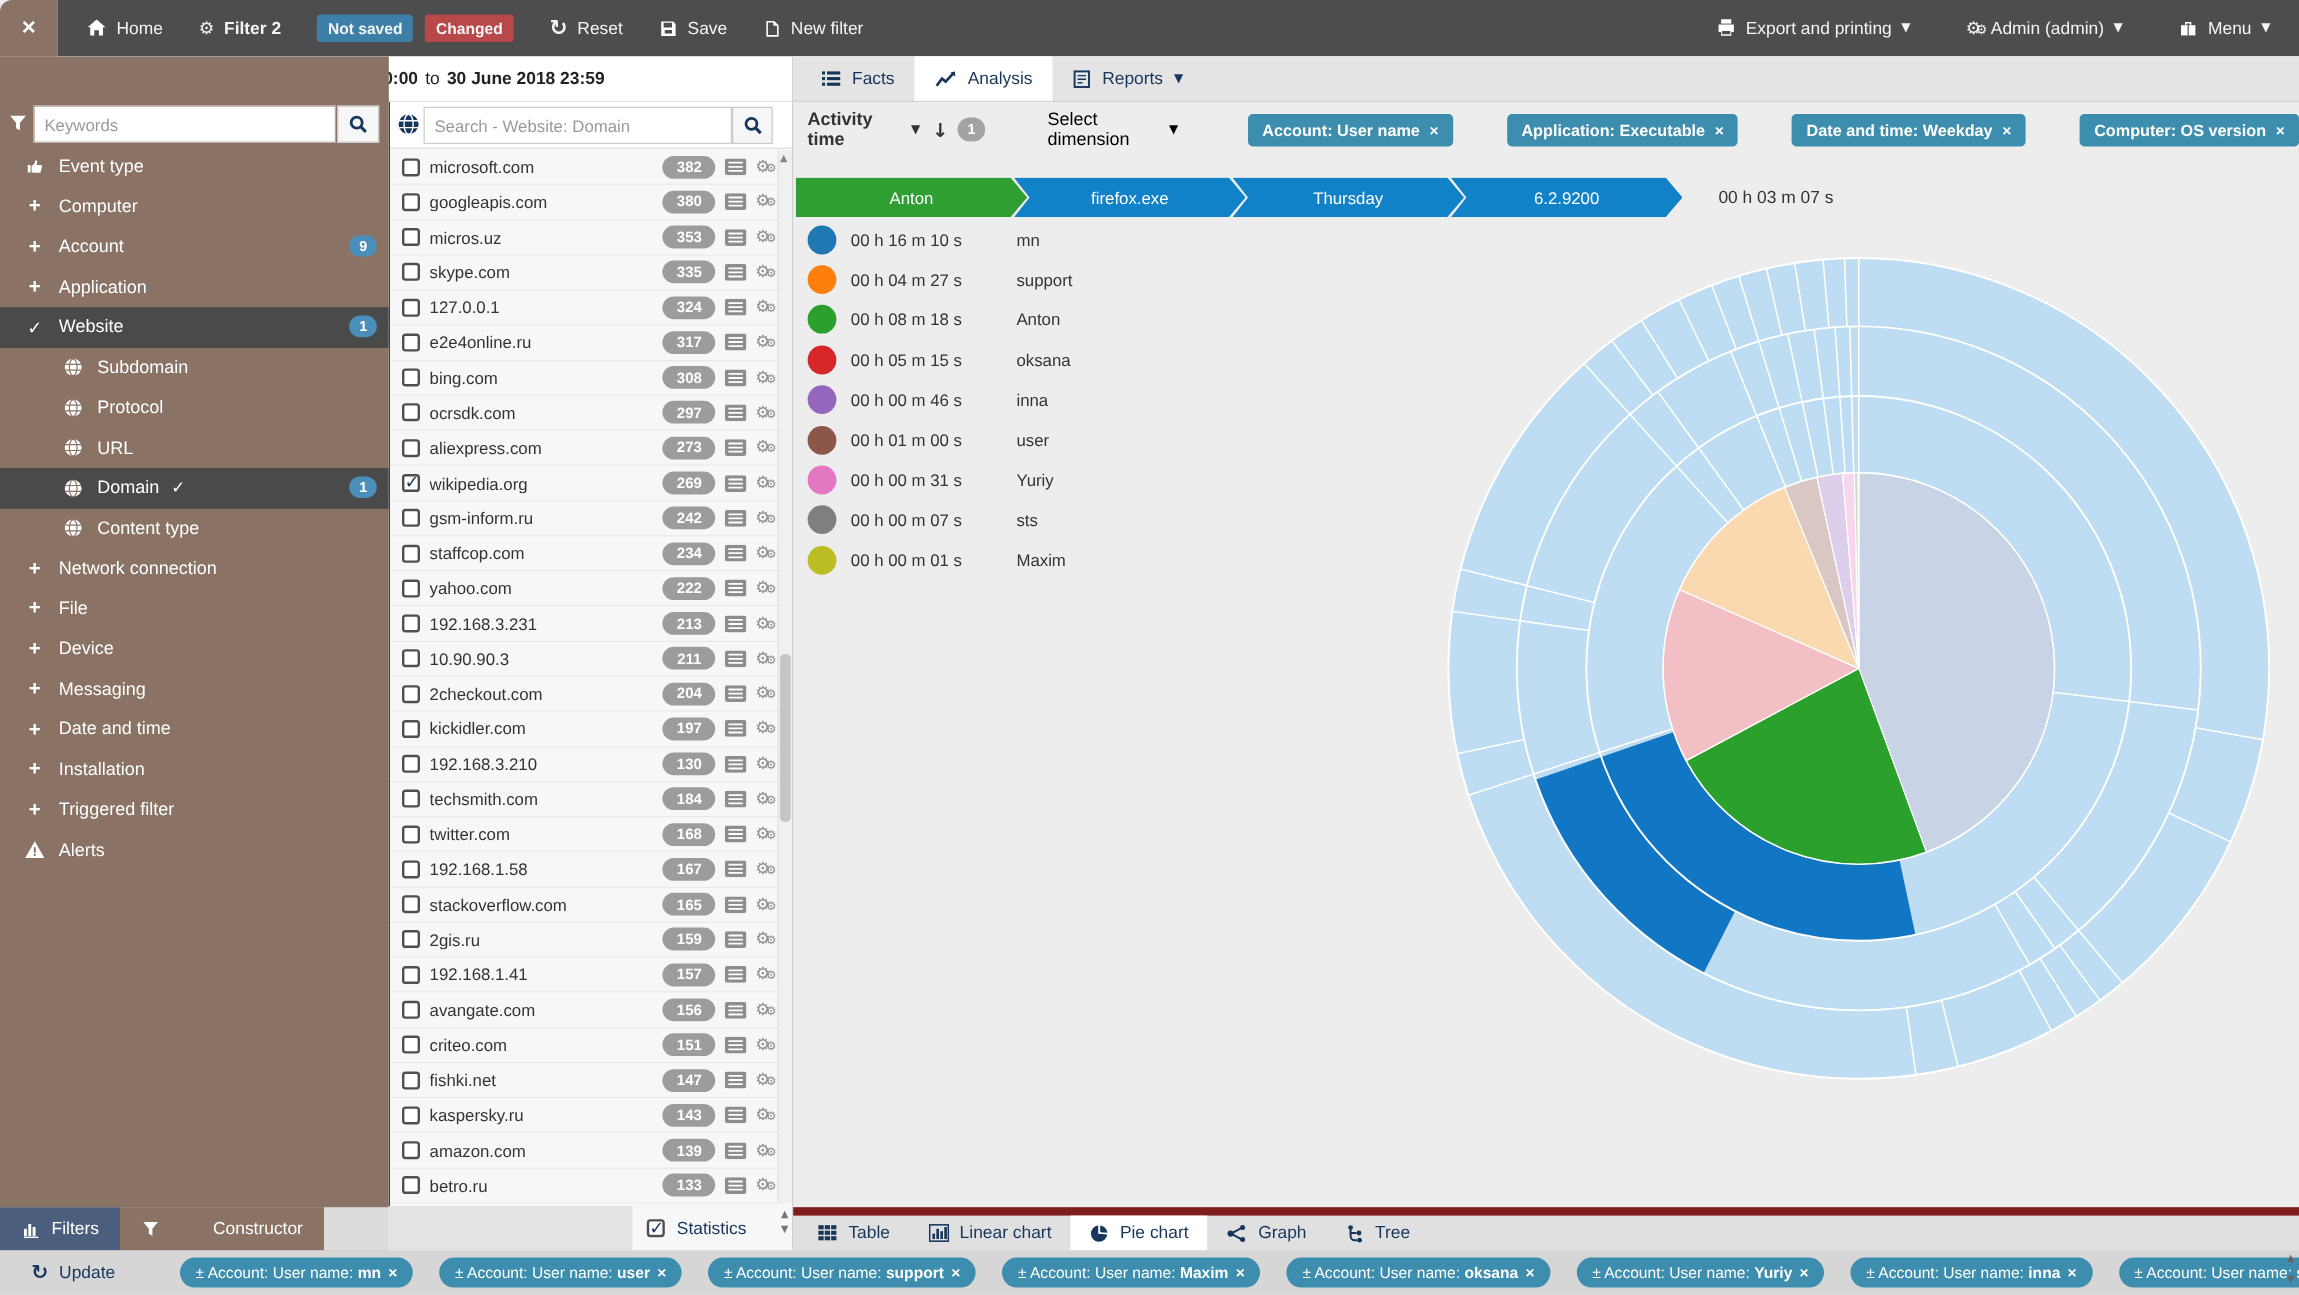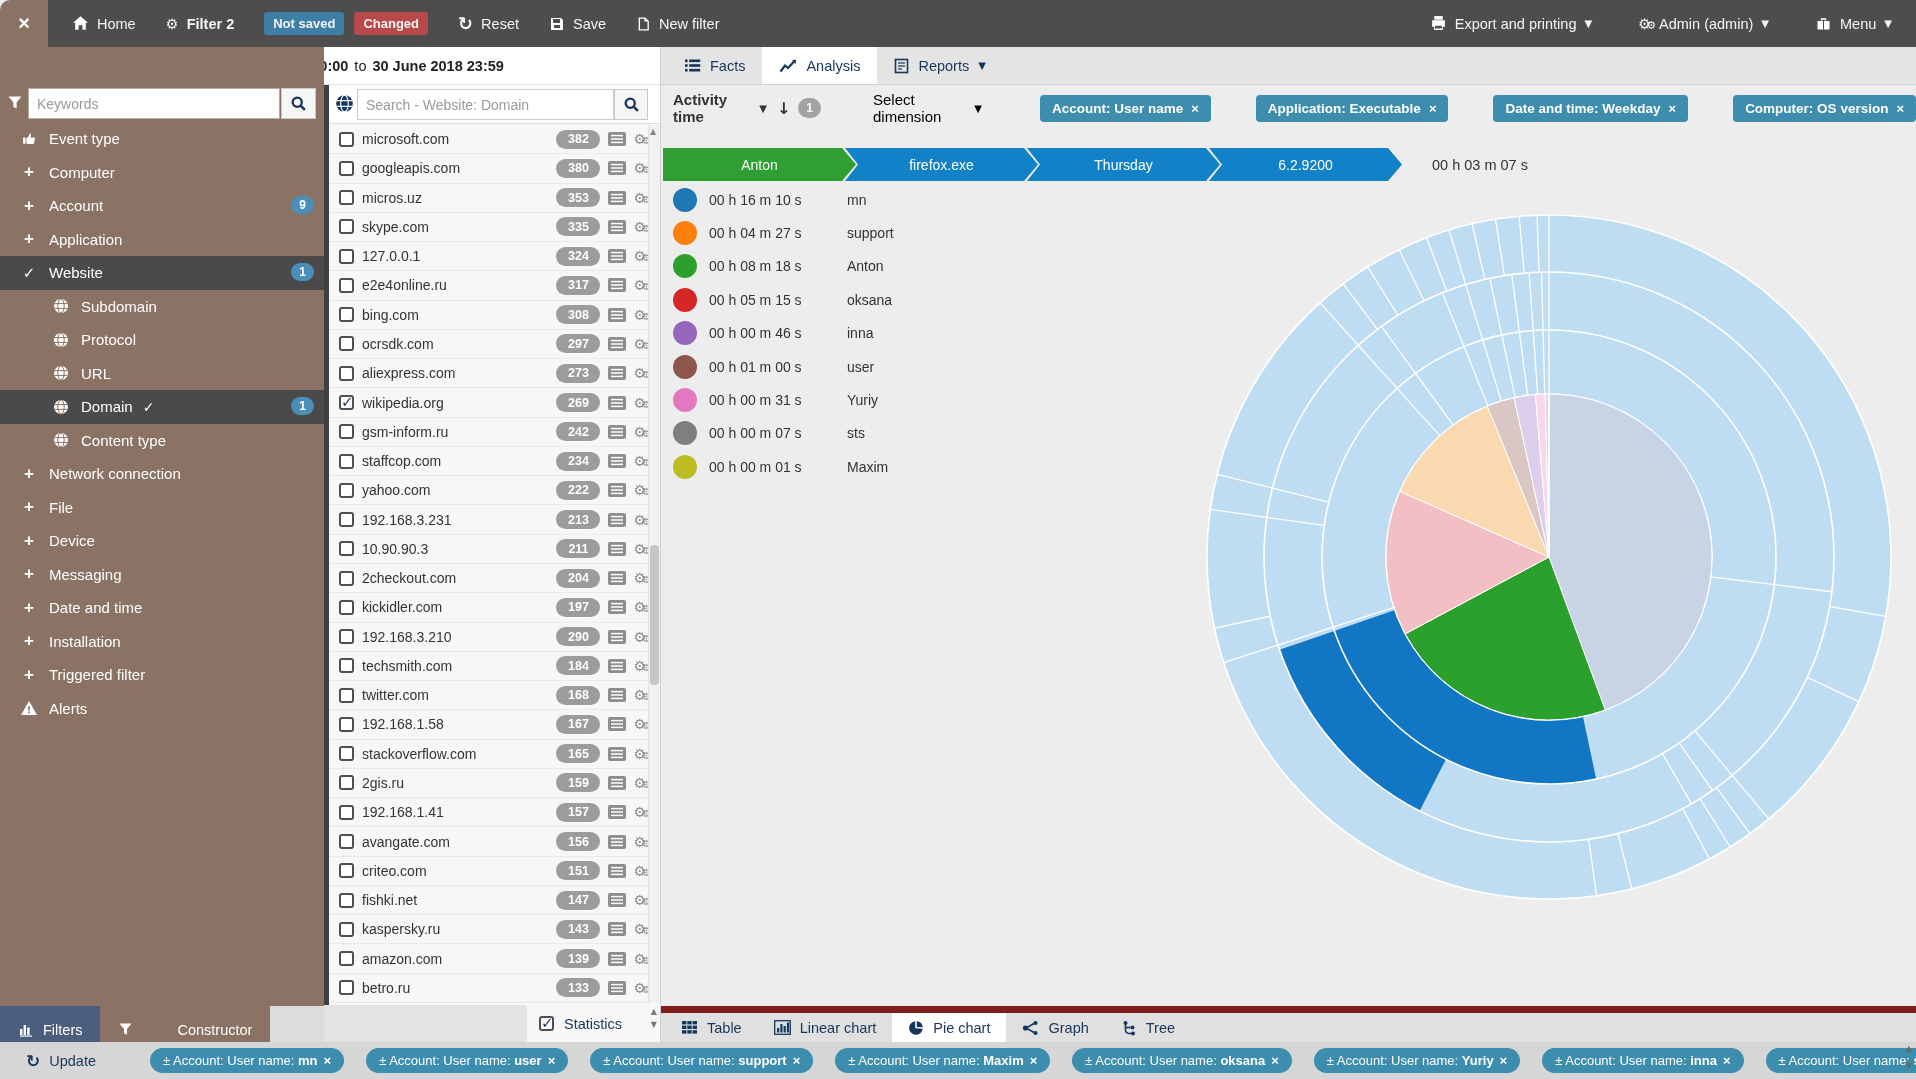--- a/index.html
+++ b/index.html
@@ -35,25 +35,25 @@
   #kwrow .searchbtn { position:absolute; left:281px; top:0; width:35px; height:31px; }
   #side-items { position:absolute; top:75px; left:0; width:100%; }
   .side-item { height:33.5px; display:flex; align-items:center; padding-left:18px; font-size:15px; cursor:pointer; position:relative; }
   .side-item .sicon { width:22px; display:flex; justify-content:center; margin-right:9px; color:#fff; font-weight:bold; }
   .side-item.indent { padding-left:50px; }
   .side-item.selected { background:#4a4a4a; }
   .side-item .after-check { margin-left:10px; font-size:14px; }
   .num-badge { position:absolute; right:10px; top:7px; background:#4a8fb9; color:#fff; font-size:12px;
                font-weight:bold; border-radius:10px; padding:2px 8px; }
   #side-tabs { left:0; top:1006px; width:660px; height:36px; background:#dcdcdc; display:flex; }
-  .side-tab { display:flex; align-items:flex-start; gap:9px; color:#fff; font-size:14.5px; padding:16px 18px; cursor:pointer; }
+  .side-tab { display:flex; align-items:center; gap:9px; color:#fff; font-size:14.5px; padding:4px 18px; cursor:pointer; }
   .side-tab.filters { background:#4c5e7d; }
   .side-tab.constructor { background:#8a7265;gap:44px; }
   
-  #domain-panel { left:324px; top:85px; width:336px; height:920px; background:#f7f7f7; border-left:5px solid #404040; }
+  #domain-panel { left:324px; top:85px; width:336px; height:920px; background:#f7f7f7; border-left:1px solid #404040; }
   #dsearch { position:absolute; left:0; top:0; width:100%; height:39px; background:#fff; border-bottom:1px solid #ddd; }
   #dsearch .globe { position:absolute; left:6px; top:9px; }
   #dsearch input { position:absolute; left:28px; top:4px; width:257px; height:31px; border:1px solid #ccc; padding:0 8px; font-size:14px; outline:none; }
   #dsearch input::placeholder { color:#9a9a9a; }
   #dsearch .searchbtn { position:absolute; left:285px; top:4px; width:34px; height:31px; }
   #domain-rows { position:absolute; top:40px; left:0; width:324px; height:878px; overflow:hidden; }
   .drow { height:29.27px; display:flex; align-items:center; border-bottom:1px solid #e9e9e9; padding:0 6px 0 10px; }
   .cb { width:15px; height:15px; border:2px solid #4f4f4f; border-radius:3px; background:#fff; position:relative; flex:0 0 auto; cursor:pointer; }
   .cb.checked::after { content:"✓"; position:absolute; left:0px; top:-4px; color:#17365c; font-weight:bold; font-size:15px; }
   .drow .dname { font-size:14px; color:#333; margin-left:8px; flex:1; white-space:nowrap; overflow:hidden; }
@@ -678,21 +678,21 @@
               <line x1="3" y1="7" x2="15" y2="7"></line>
               <line x1="3" y1="10.4" x2="15" y2="10.4"></line>
             </g>
           </svg>
           <span class="gearpair uni">⚙<span class="g2">⚙</span></span>
         </span>
       </div>
       <div class="drow">
         <span class="cb"></span>
         <span class="dname">192.168.3.210</span>
-        <span class="pill">290</span>
+        <span class="pill">130</span>
         <span class="ricons">
           <svg class="ic" width="18" height="14" viewBox="0 0 18 14">
             <rect width="18" height="14" rx="2" fill="#8d8d8d"></rect>
             <g stroke="#fff" stroke-width="1.5">
               <line x1="3" y1="3.6" x2="15" y2="3.6"></line>
               <line x1="3" y1="7" x2="15" y2="7"></line>
               <line x1="3" y1="10.4" x2="15" y2="10.4"></line>
             </g>
           </svg>
           <span class="gearpair uni">⚙<span class="g2">⚙</span></span>

